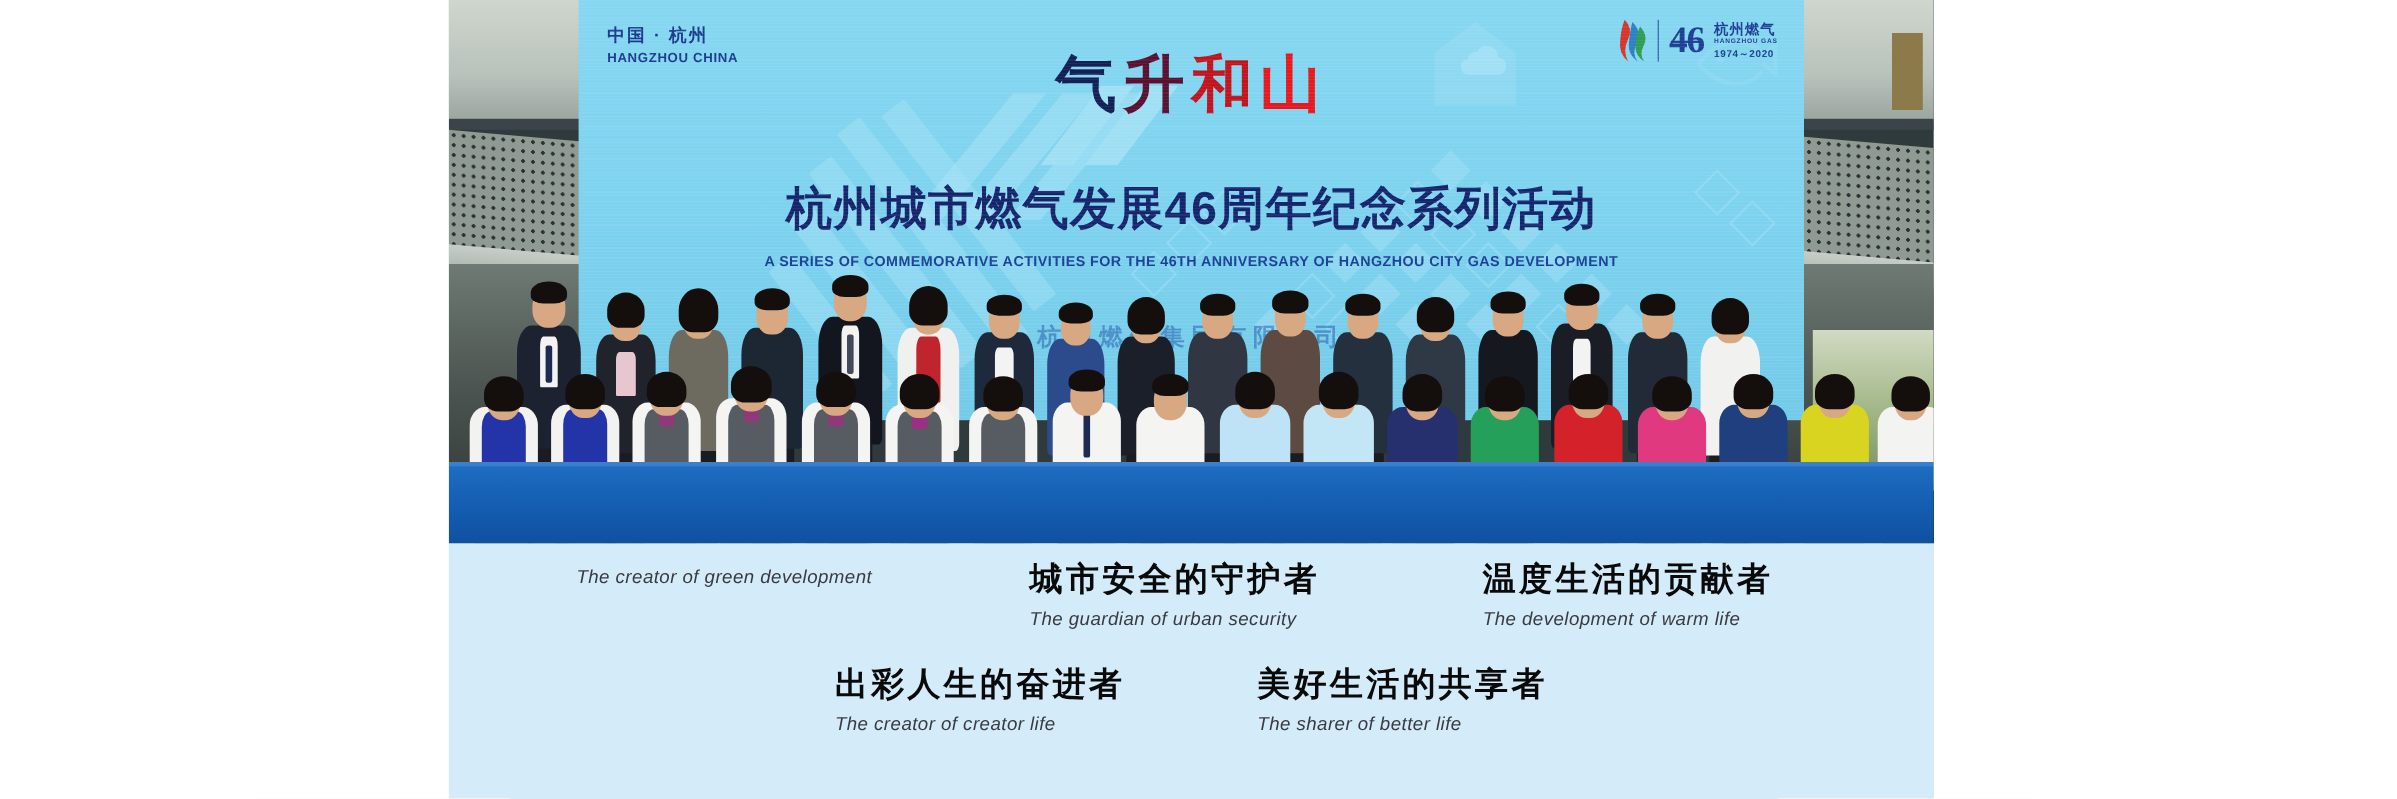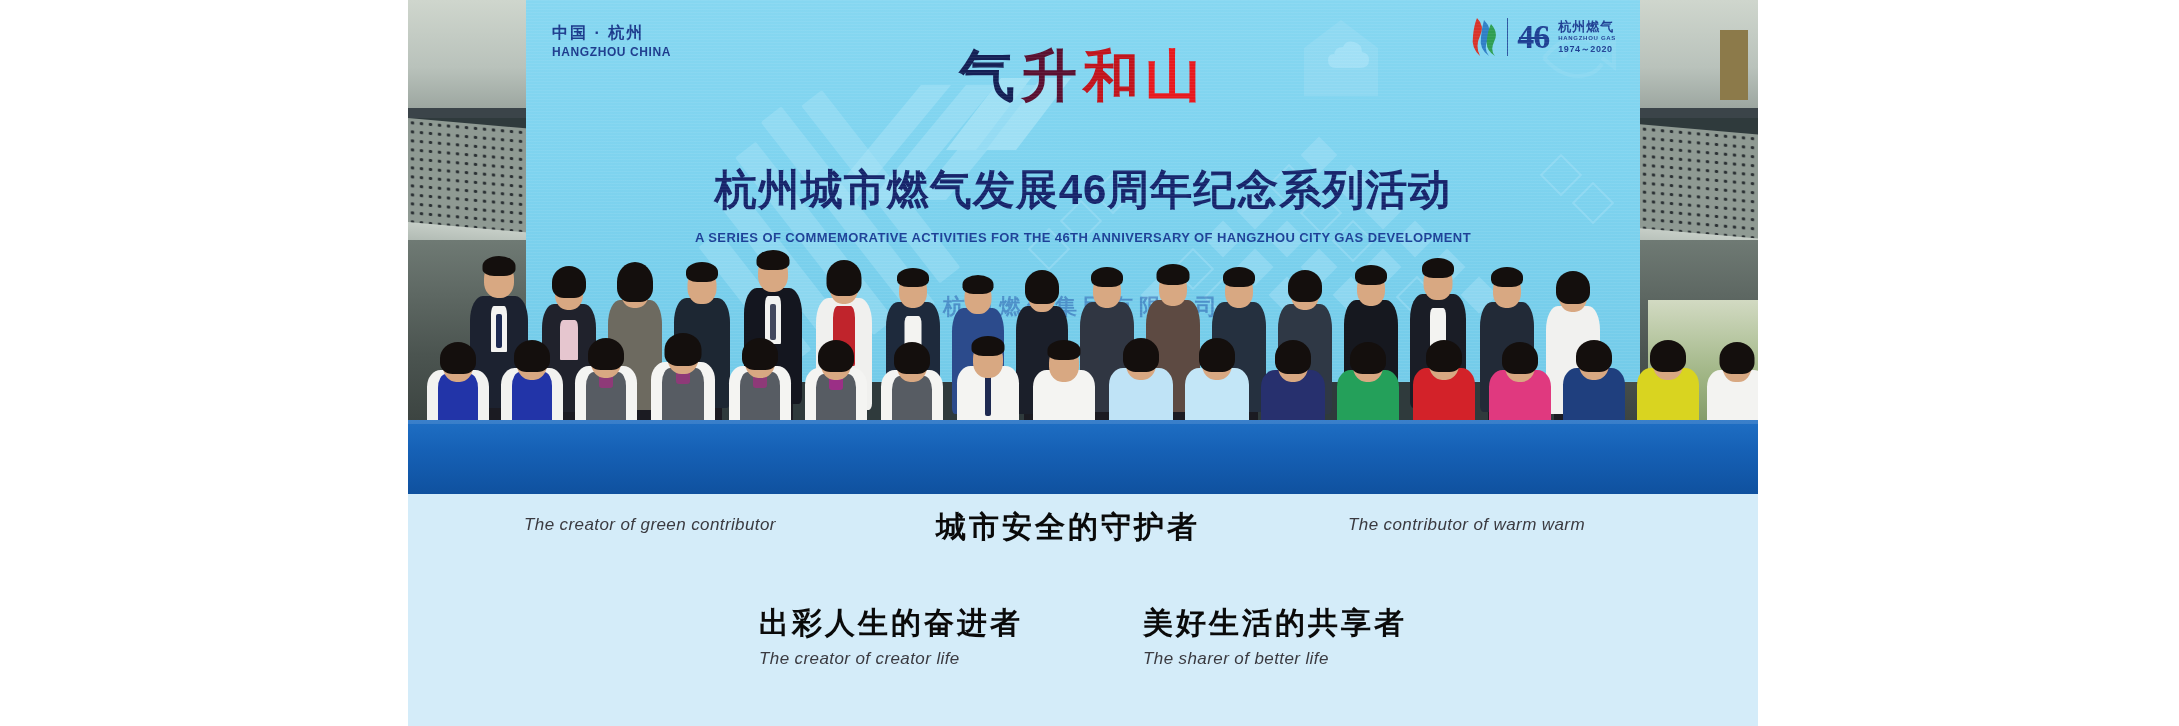--- a/index.html
+++ b/index.html
@@ -701,27 +701,29 @@
         </div>
 
         <div id="stage"></div>
       </div>
     </div>
 
     <div id="slogans">
 
       <div class="slogan-row" id="slogan-row-1">
         <div class="slogan">
-          <div class="en">The creator of green contributor</div>
+          <div class="en">The creator of green development</div>
         </div>
         <div class="slogan">
           <div class="cn">城市安全的守护者</div>
+          <div class="en">The guardian of urban security</div>
         </div>
         <div class="slogan">
-          <div class="en">The contributor of warm warm</div>
+          <div class="cn">温度生活的贡献者</div>
+          <div class="en">The development of warm life</div>
         </div>
       </div>
 
       <div class="slogan-row" id="slogan-row-2">
         <div class="slogan">
           <div class="cn">出彩人生的奋进者</div>
           <div class="en">The creator of creator life</div>
         </div>
         <div class="slogan">
           <div class="cn">美好生活的共享者</div>

